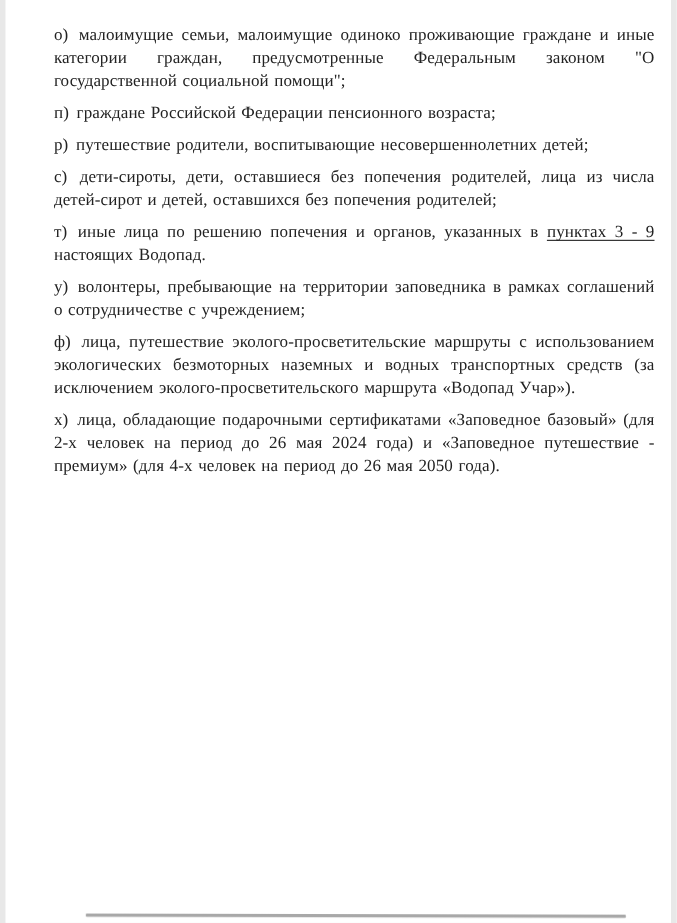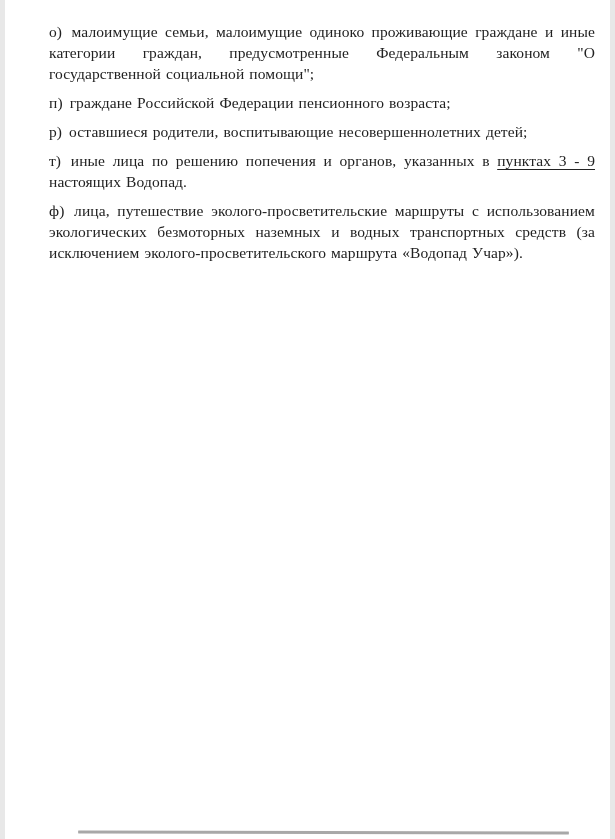--- a/index.html
+++ b/index.html
@@ -52,18 +52,21 @@
     border-radius: 1px;
   }
 </style>
 </head>
 <body>
 
 <div class="page">
   <main class="doc" id="doc-body">
       <p class="para"><span class="plabel">о)</span> <span>малоимущие семьи, малоимущие одиноко проживающие граждане и иные категории граждан, предусмотренные Федеральным законом "О государственной социальной помощи";</span></p>
       <p class="para"><span class="plabel">п)</span> <span>граждане Российской Федерации пенсионного возраста;</span></p>
-      <p class="para"><span class="plabel">р)</span> <span>оставшиеся родители, воспитывающие несовершеннолетних детей;</span></p>
+      <p class="para"><span class="plabel">р)</span> <span>путешествие родители, воспитывающие несовершеннолетних детей;</span></p>
+      <p class="para"><span class="plabel">с)</span> <span>дети-сироты, дети, оставшиеся без попечения родителей, лица из числа детей-сирот и детей, оставшихся без попечения родителей;</span></p>
       <p class="para"><span class="plabel">т)</span> <span>иные лица по решению попечения и органов, указанных в </span><span class="seg-underline">пунктах 3 - 9</span><span> настоящих Водопад.</span></p>
+      <p class="para"><span class="plabel">у)</span> <span>волонтеры, пребывающие на территории заповедника в рамках соглашений о сотрудничестве с учреждением;</span></p>
       <p class="para"><span class="plabel">ф)</span> <span>лица, путешествие эколого-просветительские маршруты с использованием экологических безмоторных наземных и водных транспортных средств (за исключением эколого-просветительского маршрута «Водопад Учар»).</span></p>
+      <p class="para"><span class="plabel">х)</span> <span>лица, обладающие подарочными сертификатами «Заповедное базовый» (для 2-х человек на период до 26 мая 2024 года) и «Заповедное путешествие - премиум» (для 4-х человек на период до 26 мая 2050 года).</span></p>
     </main>
   <div class="scan-line"></div>
 </div>
 
 </body></html>

